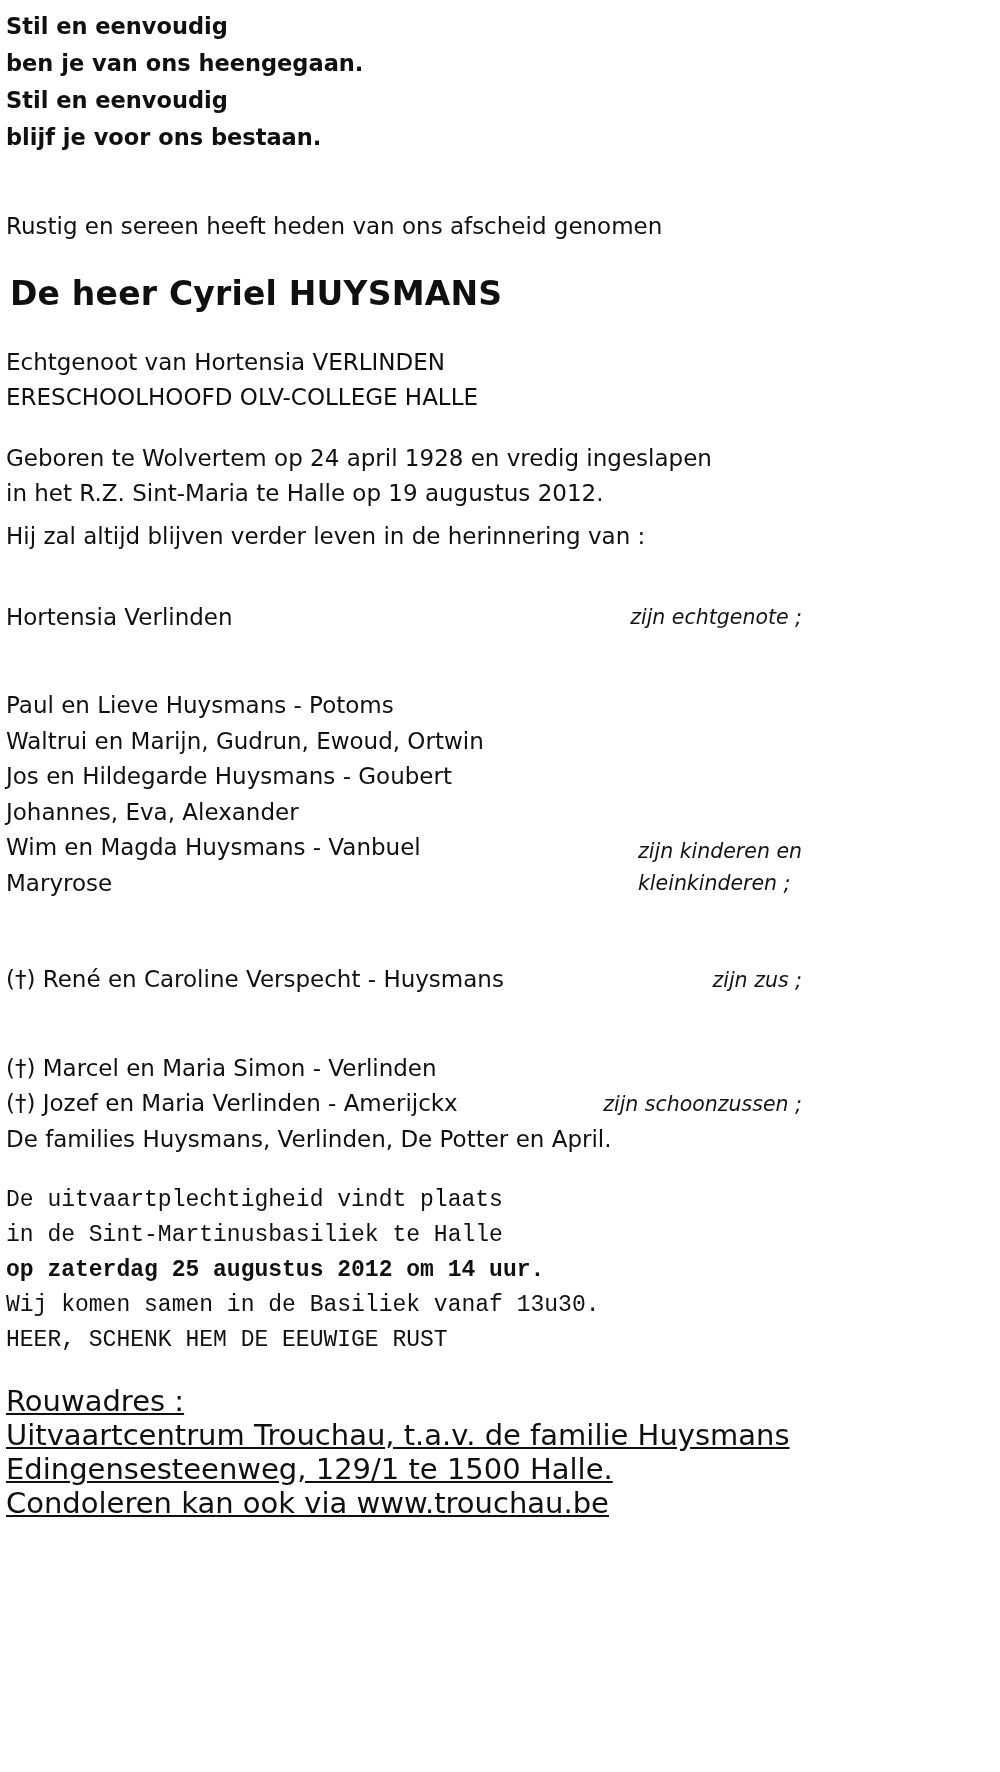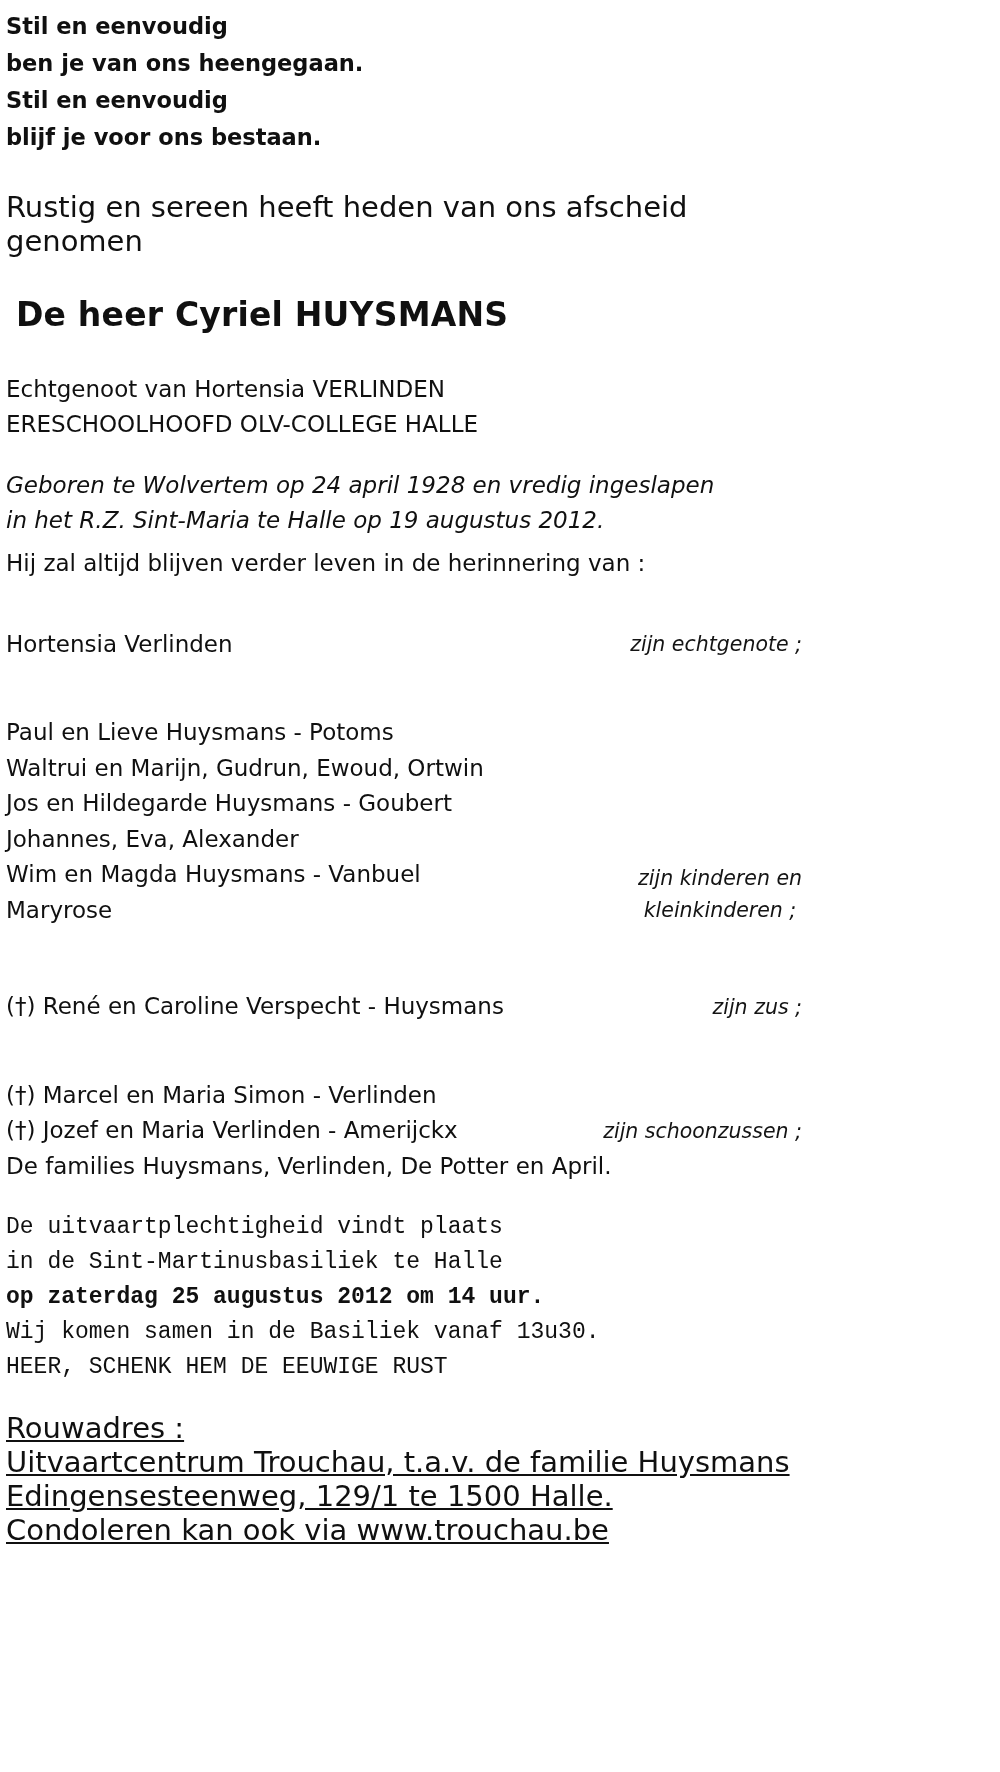--- a/index.html
+++ b/index.html
@@ -29,55 +29,55 @@
   .poem .line {
     font-weight: bold;
     font-size: 22.5px;
     line-height: 37px;
   }
   .gap-sm { height: 16px; }
   .gap-md { height: 26px; }
   .gap-lg { height: 34px; }
   .gap-xs { height: 8px; }
   .intro .line {
-    font-size: 29px;
+    font-size: 23px;
     line-height: 34px;
+    margin-top: 19px;
   }
   .deceased-name {
     font-size: 33px;
     font-weight: bold;
     line-height: 42px;
     letter-spacing: 0.2px;
-    margin: 10px;
+    margin: 4px;
   }
   .subinfo .line {
     font-size: 23px;
     line-height: 35px;
   }
   .birthinfo .line {
     font-size: 23px;
     line-height: 35px;
-    font-style: italic;
   }
   .family-block {
     position: relative;
   }
   .family-row {
     display: flex;
     align-items: flex-start;
     justify-content: space-between;
     gap: 20px;
     margin-top: 45px;
   }
   .family-names {
     flex: 0 1 auto;
   }
   .rel-label {
     flex: 0 0 auto;
-    text-align: center;
+    text-align: left;
     font-style: italic;
     font-size: 20.5px;
     line-height: 31px;
     white-space: pre-line;
     color: #141414;
     align-self: flex-end;
     padding-bottom: 2px;
   }
   .rel-label.two-line {
     line-height: 32px;

